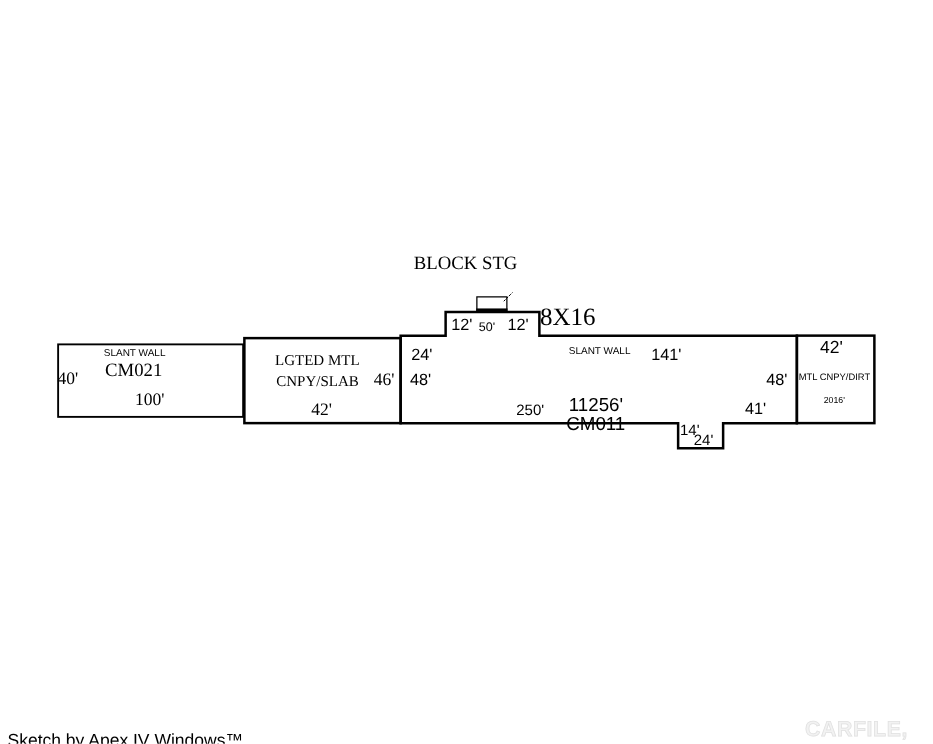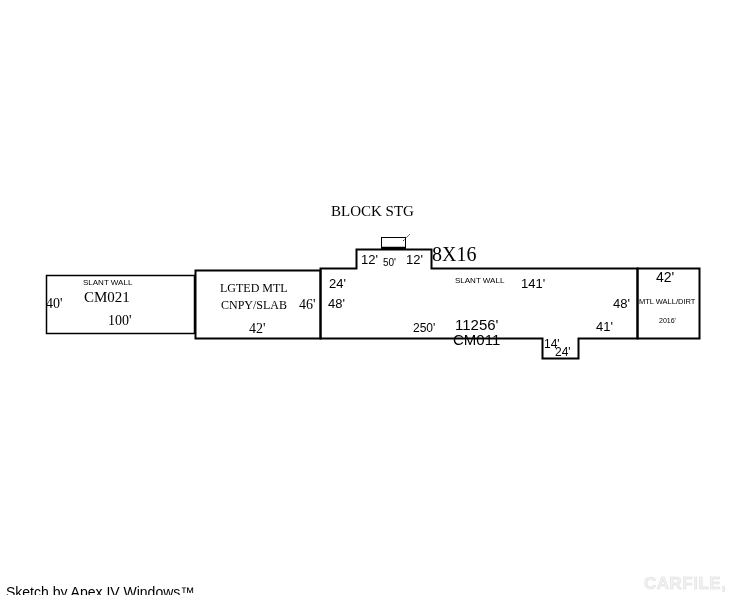--- a/index.html
+++ b/index.html
@@ -54,18 +54,18 @@
   <div class="lbl sans" style="left:521px; top:277px; font-size:13px;">141'</div>
   <div class="lbl sans" style="left:453px; top:296px; font-size:15px;margin-top:36px;">CM011</div>
   <div class="lbl sans" style="left:613px; top:297px; font-size:13px;">48'</div>
   <div class="lbl sans" style="left:413px; top:322px; font-size:12px;">250'</div>
   <div class="lbl sans" style="left:455px; top:317px; font-size:15px;">11256'</div>
   <div class="lbl sans" style="left:596px; top:320px; font-size:13px;">41'</div>
   <div class="lbl sans" style="left:544px; top:338px; font-size:12px;">14'</div>
   <div class="lbl sans" style="left:555px; top:346px; font-size:12px;">24'</div>
 
   <div class="lbl sans" style="left:656px; top:270px; font-size:14px;">42'</div>
-  <div class="lbl sans" style="left:639px; top:298px; font-size:7.5px;">MTL WALL/DIRT</div>
+  <div class="lbl sans" style="left:639px; top:298px; font-size:7.5px;">MTL CNPY/DIRT</div>
   <div class="lbl sans" style="left:659px; top:317px; font-size:7px;">2016'</div>
 
   <div class="footer">Sketch by Apex IV Windows™</div>
   <div class="watermark">CARFILE, INC</div>
 </div>
 
 </body></html>

